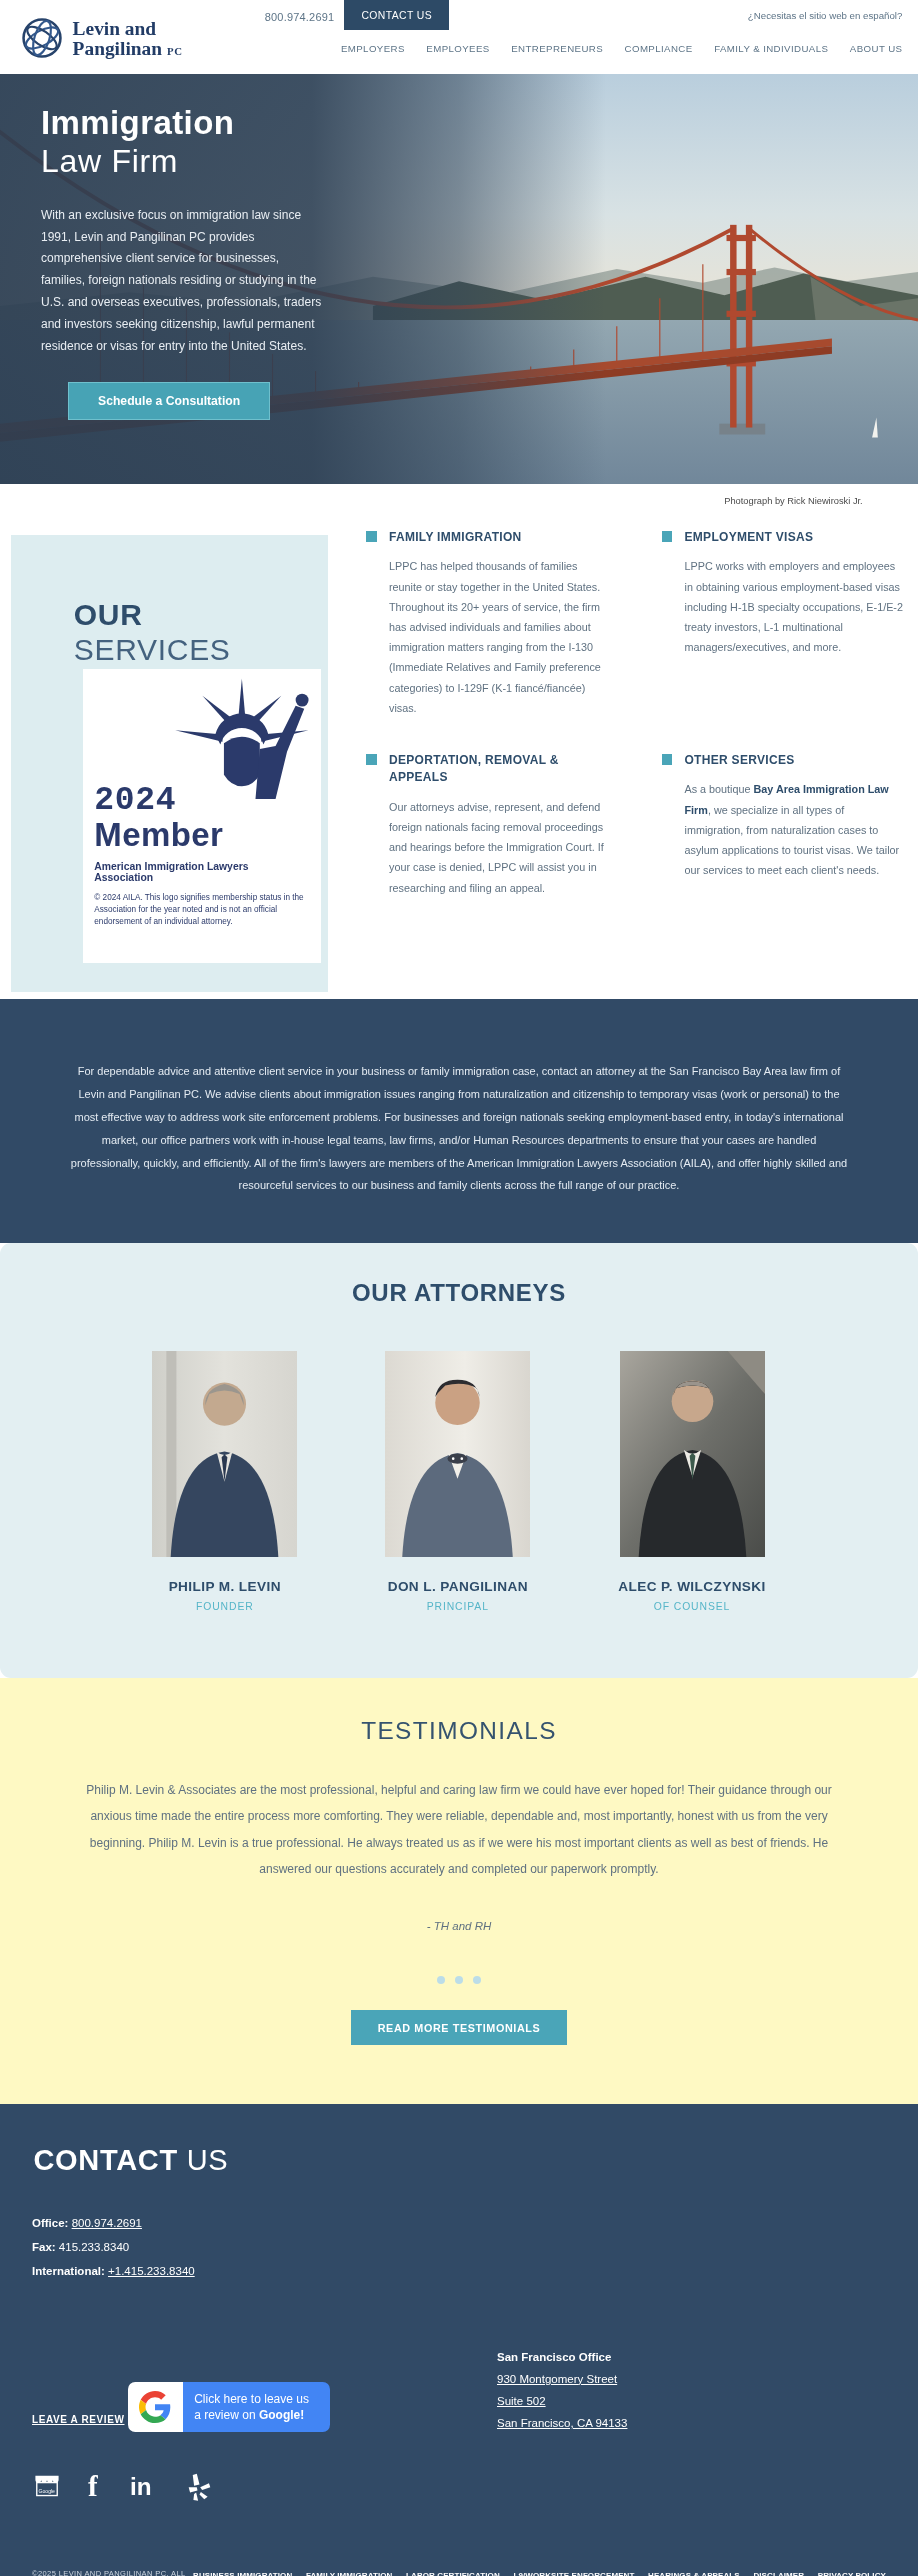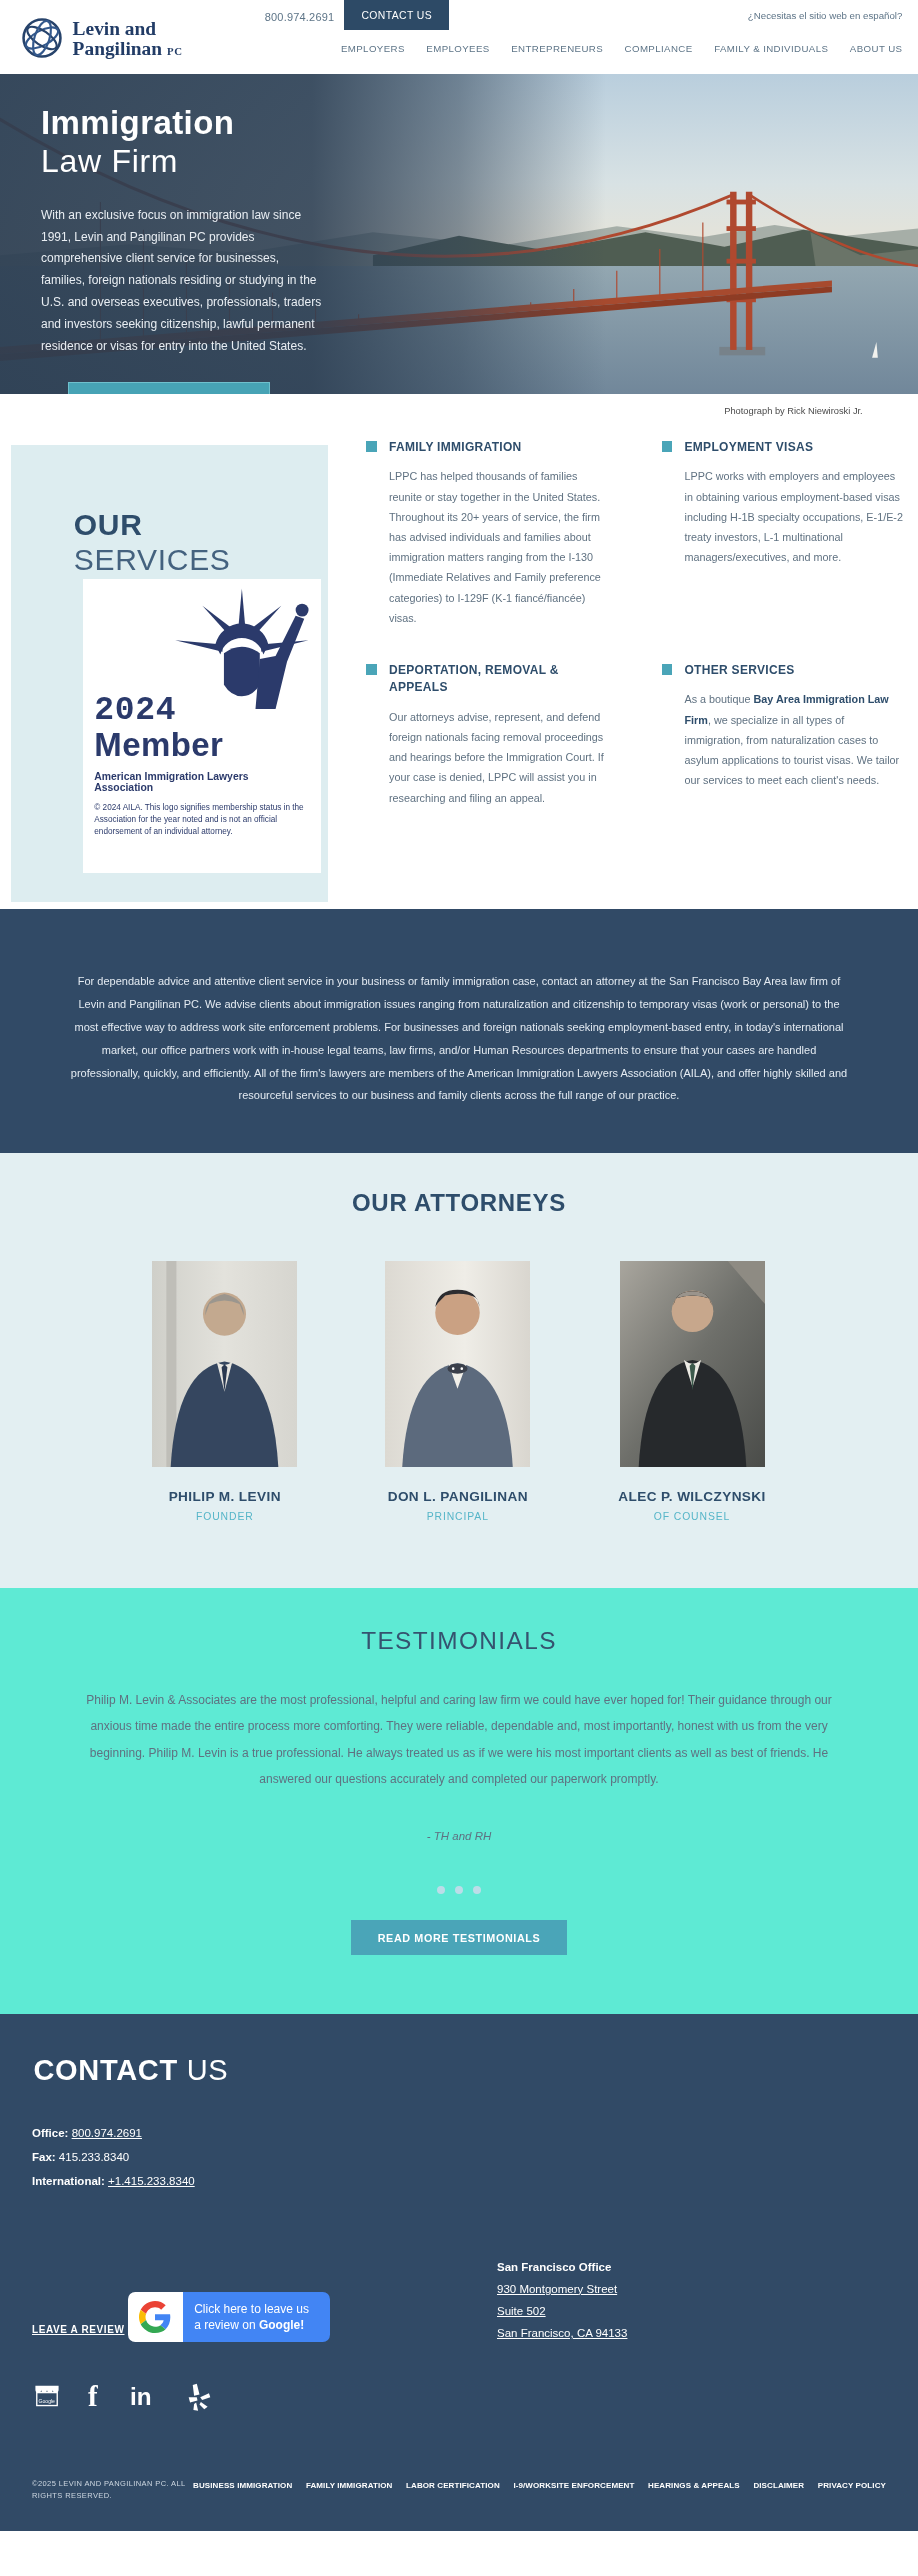--- a/index.html
+++ b/index.html
@@ -18,21 +18,21 @@
   .header-right { flex: 1; display: flex; flex-direction: column; padding-right: 8.6px; }
   .header-top-row { display: flex; align-items: flex-start; height: 34px; }
   .phone-top { color: #5d7487; font-size: 11px; margin-left: 82px; margin-top: 10.8px; letter-spacing: 0.2px; text-decoration: none; }
   .contact-btn { margin-left: 10px; background: #2d4a66; color: #fff; font-size: 10.4px; letter-spacing: 0.4px;
     padding: 10px 17px 9.3px; text-decoration: none; display: inline-block; }
   .spanish-link { margin-left: auto; margin-top: 10px; color: #5d7487; font-size: 9.7px; text-decoration: none; }
   .main-nav { display: flex; justify-content: flex-end; gap: 21.5px; margin-top: 9.3px; }
   .main-nav a { color: #5d7487; font-size: 9.7px; letter-spacing: 0.4px; text-decoration: none; font-weight: 400; }
 
   
-  .hero { position: relative; height: 320px; overflow: hidden; background: #0c4a6e; }
+  .hero { position: relative; height: 410px; overflow: hidden; background: #0c4a6e; }
   .hero-scene { position: absolute; inset: 0; width: 100%; height: 100%; display: block; }
   .hero-overlay { position: absolute; inset: 0;
     background: linear-gradient(90deg, rgba(44,62,82,.93) 0%, rgba(44,62,82,.88) 34%, rgba(47,66,86,.55) 50%, rgba(47,66,86,0) 66%); }
   .hero-content { position: relative; width: 904px; margin: 0 auto; padding: 30px 0 0 34px; color: #fff; }
   .hero-title1 { font-size: 33px; font-weight: 700; letter-spacing: 0.4px; }
   .hero-title2 { font-size: 32px; font-weight: 300; letter-spacing: 0.7px; margin-top: 1.4px; }
   .hero-desc { width: 281px; margin-top: 24.4px; font-size: 12px; line-height: 1.82; color: #e9eef3; font-weight: 300; }
   .hero-cta { display: inline-block; margin-top: 24.4px; margin-left: 27px; background: #47a3b5; border: 0.7px solid #6fc0cd;
     color: #fff; font-size: 12.2px; font-weight: 700; padding: 10.8px 29px; text-decoration: none; }
   .credit-strip { background: #fff; padding: 11.5px 0 10px; }
@@ -59,31 +59,31 @@
   .svc-body .bold-frag { font-weight: 700; color: #2e4d6b; }
 
   
   .mission { background: #314a66; padding: 40px 0 46px; }
   .mission h2 { text-align: center; color: #fff; font-size: 24.4px; letter-spacing: 0.7px; font-weight: 300; }
   .mission h2 .bold { font-weight: 700; }
   .mission p { width: 782px; margin: 21.5px auto 0; text-align: center; color: #e4ebf2; font-size: 11px;
     line-height: 2.08; font-weight: 300; }
 
   
-  .attorneys { background: #e3eff2; padding: 36px 0 66px; }
+  .attorneys { background: #e3eff2; padding: 36px 0 66px; border-radius: 11px; }
   .attorneys h2 { text-align: center; color: #2e4d6b; font-size: 24px; font-weight: 700; letter-spacing: 0.7px; }
   .attorney-row { display: flex; justify-content: center; gap: 88px; margin-top: 44px; }
   .attorney-card { text-align: center; }
   .attorney-photo { width: 145px; height: 206px; margin: 0 auto; overflow: hidden; position: relative; }
   .attorney-photo svg { display: block; }
   .attorney-name { margin-top: 21.5px; font-size: 13.6px; font-weight: 700; color: #2e4d6b; letter-spacing: 0.4px; }
   .attorney-title { margin-top: 7.2px; font-size: 10.4px; color: #56b5c8; letter-spacing: 0.9px; }
 
   
-  .testimonials { background: #5eead4; padding: 39px 0 59px; }
+  .testimonials { background: #fef9c3; padding: 39px 0 59px; }
   .testimonials h2 { text-align: center; color: #35536f; font-size: 24.4px; font-weight: 400; letter-spacing: 1.4px; }
   .quote { width: 760px; margin: 32px auto 0; text-align: center; font-size: 12px; line-height: 2.2; color: #5f7181; }
   .attribution { text-align: center; margin-top: 37px; font-style: italic; font-size: 11.5px; color: #5f7181; }
   .dots { display: flex; justify-content: center; gap: 9.3px; margin-top: 44px; }
   .dot { width: 8.6px; height: 8.6px; border-radius: 50%; background: #bcdde8; }
   .testimonial-cta-wrap { text-align: center; margin-top: 26px; }
   .testimonial-cta { display: inline-block; background: #4aa5b8; color: #fff; font-size: 10.8px; font-weight: 700;
     letter-spacing: 0.6px; padding: 11.5px 27px; text-decoration: none; }
 
   

